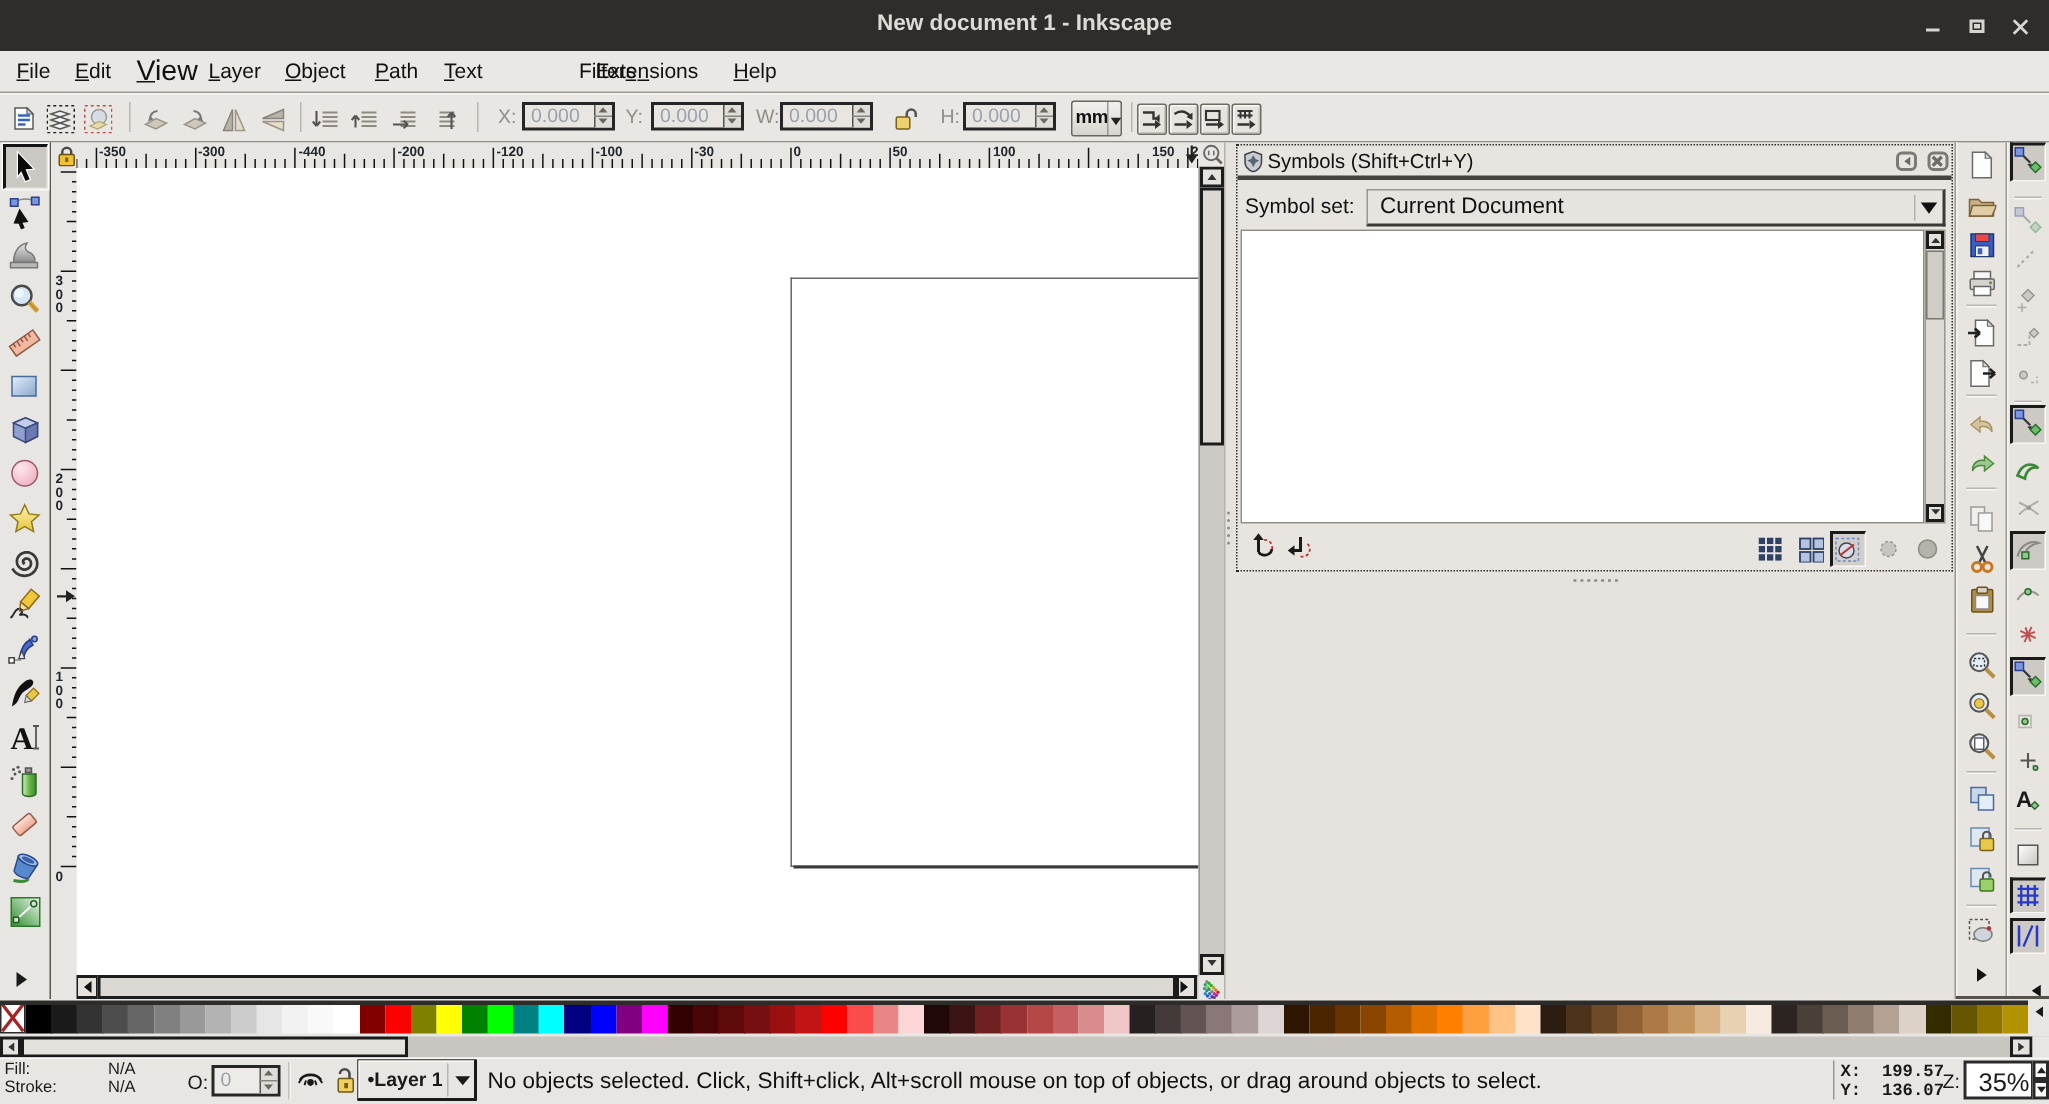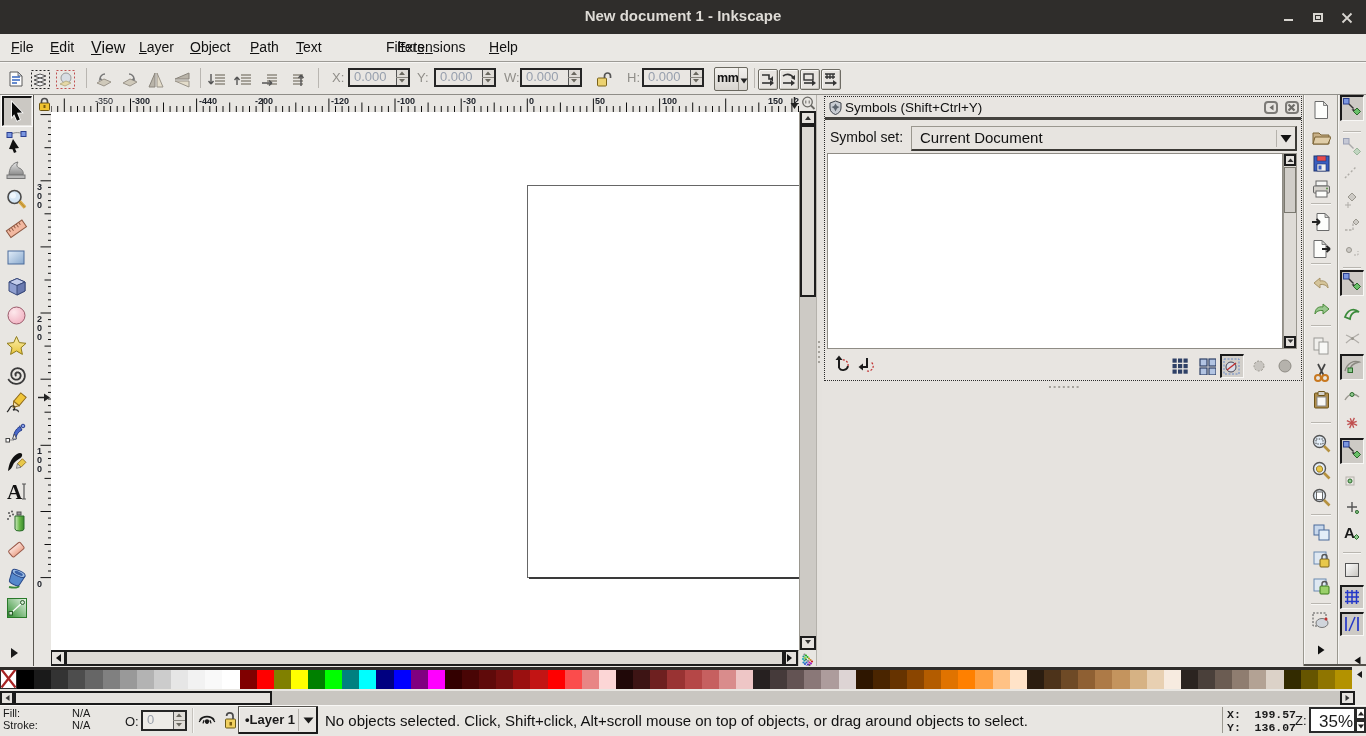--- a/index.html
+++ b/index.html
@@ -12,21 +12,21 @@
 <div class="abs" style="left:0;top:0;width:1366px;height:34px;color:#dedbd6;font-weight:bold;font-size:15px;text-align:center;line-height:32px;">New document 1 - Inkscape</div>
 <div class="abs" style="left:1284px;top:19px;width:9px;height:2px;background:#d8d5d0;"></div>
 <div class="abs" style="left:1313px;top:13px;width:10px;height:9px;border:2px solid #d8d5d0;"></div>
 <div class="abs" style="left:1316px;top:16px;width:4px;height:3px;background:#d8d5d0;"></div>
 <svg class="ic" style="left:1341px;top:12px;" width="12" height="12" viewBox="0 0 12 12">
     <path d="M1.5,1.5 L10.5,10.5 M10.5,1.5 L1.5,10.5" stroke="#d8d5d0" stroke-width="1.8"></path>
   </svg>
 <div class="abs" style="left:0px;top:34px;width:1366px;height:28px;background:#eae8e4;border-bottom:1px solid #9c9a95;"></div>
 <div class="abs" style="left:11px;top:34px;height:27px;line-height:27px;font-size:14px;color:#111;"><u>F</u>ile</div>
 <div class="abs" style="left:50px;top:34px;height:27px;line-height:27px;font-size:14px;color:#111;"><u>E</u>dit</div>
-<div class="abs" style="left:91px;top:34px;height:27px;line-height:27px;font-size:16px;color:#111;"><u>V</u>iew</div>
+<div class="abs" style="left:91px;top:34px;height:27px;line-height:27px;font-size:19px;color:#111;"><u>V</u>iew</div>
 <div class="abs" style="left:139px;top:34px;height:27px;line-height:27px;font-size:14px;color:#111;"><u>L</u>ayer</div>
 <div class="abs" style="left:190px;top:34px;height:27px;line-height:27px;font-size:14px;color:#111;"><u>O</u>bject</div>
 <div class="abs" style="left:250px;top:34px;height:27px;line-height:27px;font-size:14px;color:#111;"><u>P</u>ath</div>
 <div class="abs" style="left:296px;top:34px;height:27px;line-height:27px;font-size:14px;color:#111;"><u>T</u>ext</div>
 <div class="abs" style="left:338px;top:34px;height:27px;line-height:27px;font-size:14px;color:#111;margin-left:48px;">Filter<u>s</u></div>
 <div class="abs" style="left:397px;top:34px;height:27px;line-height:27px;font-size:14px;color:#111;">Exte<u>n</u>sions</div>
 <div class="abs" style="left:489px;top:34px;height:27px;line-height:27px;font-size:14px;color:#111;"><u>H</u>elp</div>
 <div class="abs" style="left:0px;top:62px;width:1366px;height:33px;background:#e9e7e3;border-bottom:1px solid #8f8d88;border-top:1px solid #f6f5f3;"></div>
 <svg class="ic" style="left:8px;top:71px;" width="16" height="16" viewBox="0 0 16 16">
     <path d="M2,1 h8 l4,4 v10 h-12 z" fill="#fdfdfd" stroke="#5a5a5a"></path>
@@ -295,24 +295,24 @@
     <line x1="694.6" y1="11" x2="694.6" y2="17" stroke="#111"></line>
     <line x1="701.2" y1="11" x2="701.2" y2="17" stroke="#111"></line>
     <line x1="707.8" y1="7.5" x2="707.8" y2="17" stroke="#111"></line>
     <line x1="714.4" y1="11" x2="714.4" y2="17" stroke="#111"></line>
     <line x1="721.0" y1="11" x2="721.0" y2="17" stroke="#111"></line>
     <line x1="727.6" y1="11" x2="727.6" y2="17" stroke="#111"></line>
     <line x1="734.3" y1="11" x2="734.3" y2="17" stroke="#111"></line>
     <line x1="740.9" y1="3.5" x2="740.9" y2="17" stroke="#111"></line>
     <line x1="747.5" y1="11" x2="747.5" y2="17" stroke="#111"></line>
   </svg>
-<div class="abs" style="left:66px;top:96px;font-size:9px;color:#20242c;font-weight:normal;letter-spacing:0px;margin-left:29px;">-350</div>
+<div class="abs" style="left:66px;top:96px;font-size:9px;color:#20242c;font-weight:bold;letter-spacing:0px;">-350</div>
 <div class="abs" style="left:132px;top:96px;font-size:9px;color:#20242c;font-weight:bold;letter-spacing:0px;">-300</div>
 <div class="abs" style="left:199px;top:96px;font-size:9px;color:#20242c;font-weight:bold;letter-spacing:0px;">-440</div>
-<div class="abs" style="left:255px;top:96px;font-size:9px;color:#20242c;font-weight:bold;letter-spacing:0px;">-200</div>
+<div class="abs" style="left:265px;top:96px;font-size:9px;color:#20242c;font-weight:bold;letter-spacing:0px;">-200</div>
 <div class="abs" style="left:331px;top:96px;font-size:9px;color:#20242c;font-weight:bold;letter-spacing:0px;">-120</div>
 <div class="abs" style="left:397px;top:96px;font-size:9px;color:#20242c;font-weight:bold;letter-spacing:0px;">-100</div>
 <div class="abs" style="left:463px;top:96px;font-size:9px;color:#20242c;font-weight:bold;letter-spacing:0px;">-30</div>
 <div class="abs" style="left:529px;top:96px;font-size:9px;color:#20242c;font-weight:bold;letter-spacing:0px;">0</div>
 <div class="abs" style="left:595px;top:96px;font-size:9px;color:#20242c;font-weight:bold;letter-spacing:0px;">50</div>
 <div class="abs" style="left:662px;top:96px;font-size:9px;color:#20242c;font-weight:bold;letter-spacing:0px;">100</div>
 <div class="abs" style="left:728px;top:96px;font-size:9px;color:#20242c;font-weight:bold;letter-spacing:0px;padding-left:40px;">150</div>
 <div class="abs" style="left:794px;top:96px;font-size:9px;color:#20242c;font-weight:bold;letter-spacing:0px;">200</div>
 <svg class="ic" style="left:789px;top:96px;" width="11" height="14" viewBox="0 0 11 14">
     <path d="M5.5,1 v7" stroke="#222" stroke-width="1.5"></path>

